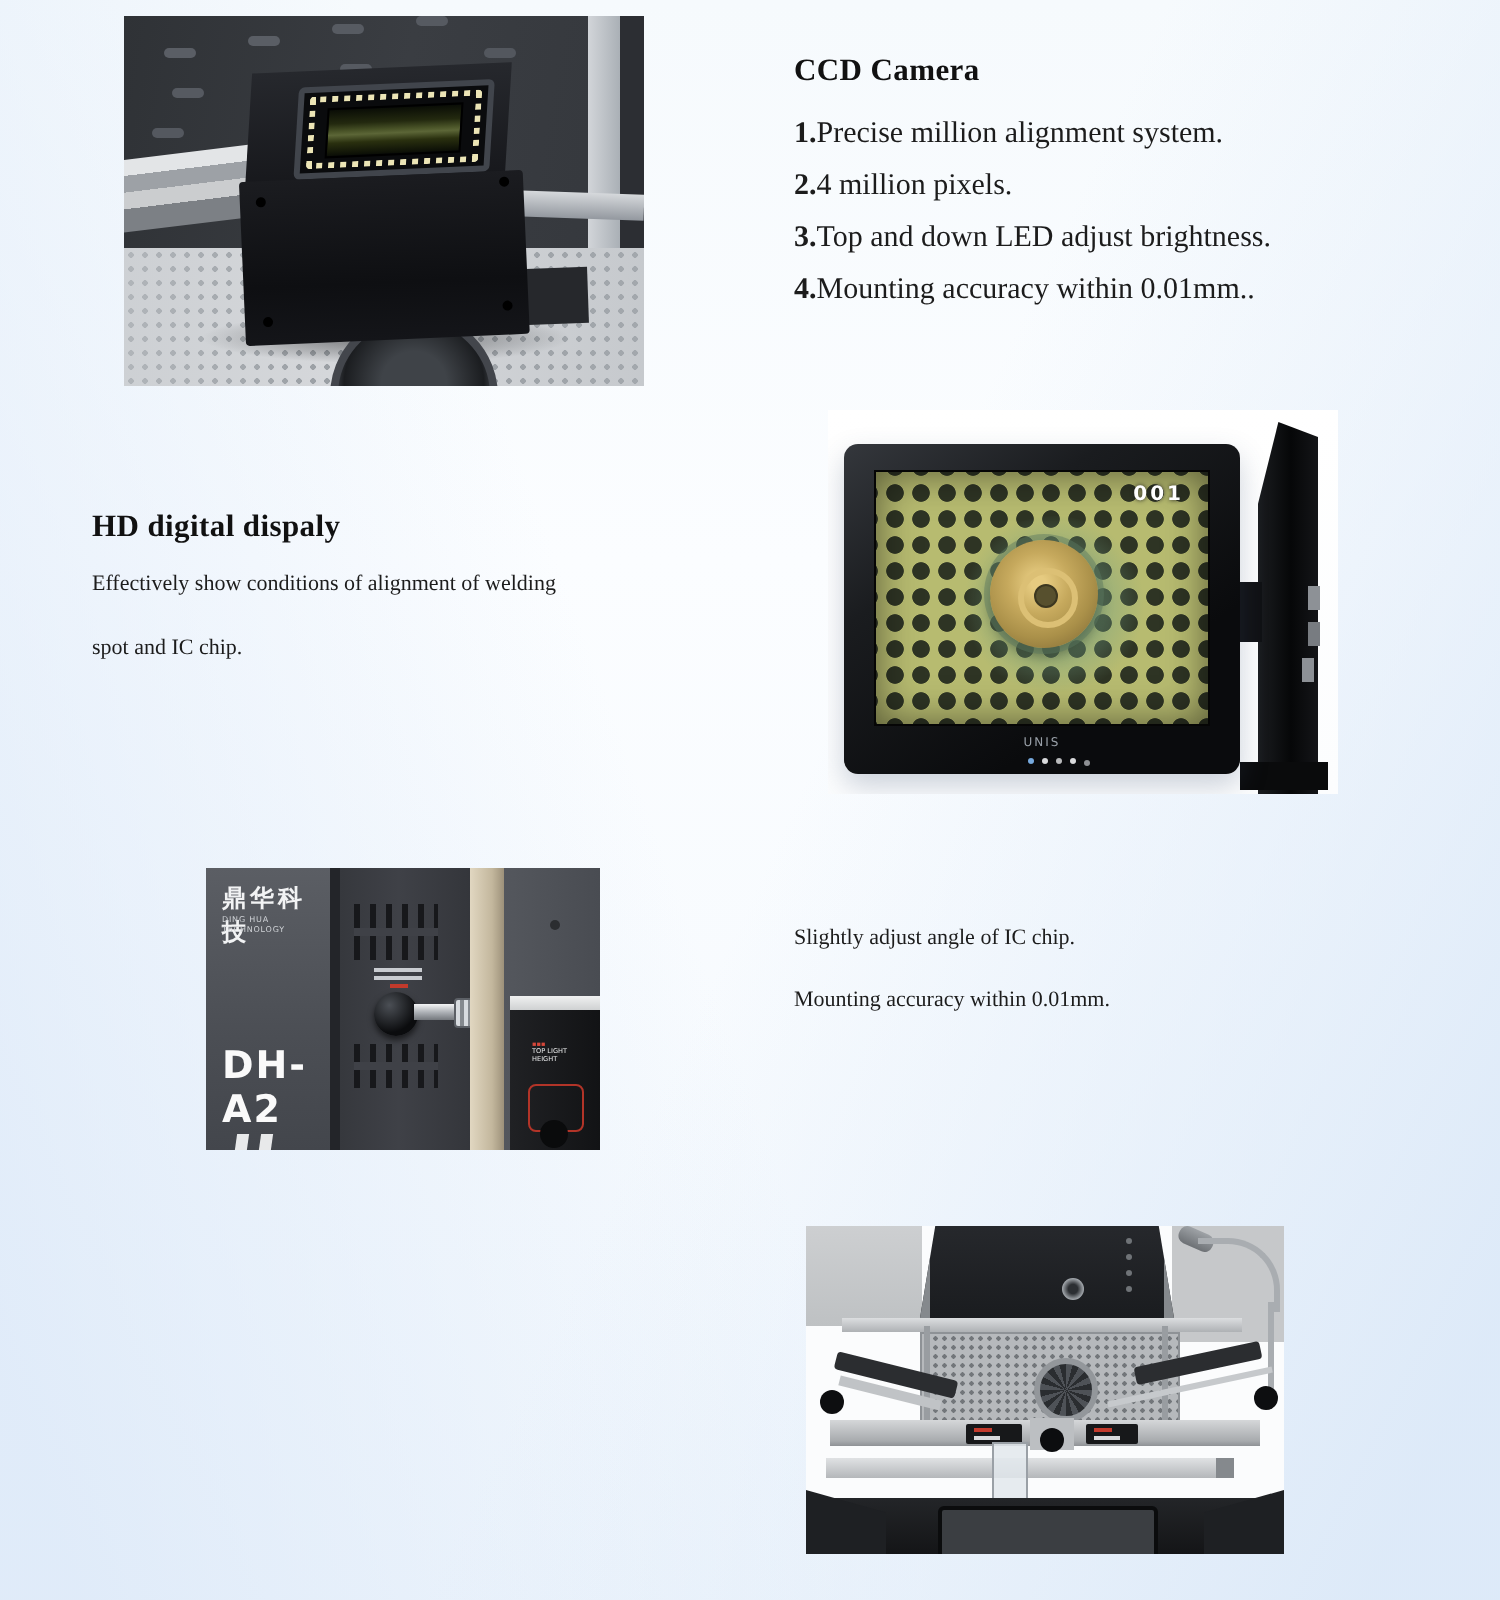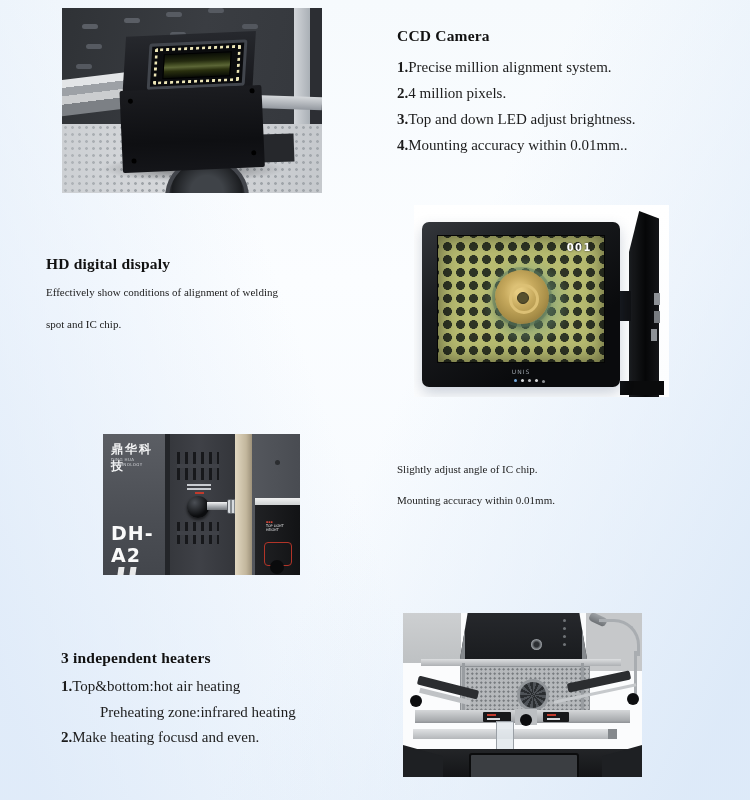--- a/index.html
+++ b/index.html
@@ -247,28 +247,20 @@
     </div>
     <div id="p3-redbox" class="abs"></div>
     <div id="p3-pknob" class="abs"></div>
   </div>
 
   <div id="txt-mic" class="abs">
     <div class="sec-line">Slightly adjust angle of IC chip.</div>
     <div class="sec-line">Mounting accuracy within 0.01mm.</div>
   </div>
 
-  <div id="txt-heat" class="abs">
-    <div class="sec-h">3 independent heaters</div>
-    <div class="sec-list">
-      <div class="row"><span class="num">1.</span><span>Top&amp;bottom:hot air heating</span></div>
-      <div class="row indent"><span>Preheating zone:infrared heating</span></div>
-      <div class="row"><span class="num">2.</span><span>Make heating focusd and even.</span></div>
-    </div>
-  </div>
 
   <div id="photo4" class="photo">
     <div id="p4-wall-l" class="abs"></div>
     <div id="p4-wall-r" class="abs"></div>
     <div id="p4-head" class="abs"></div>
     <div id="p4-lens" class="abs"></div>
     <div id="p4-headdots" class="abs"></div>
     <div id="p4-lamp" class="abs"></div>
     <div id="p4-tube" class="abs"></div>
     <div id="p4-tube2" class="abs"></div>

